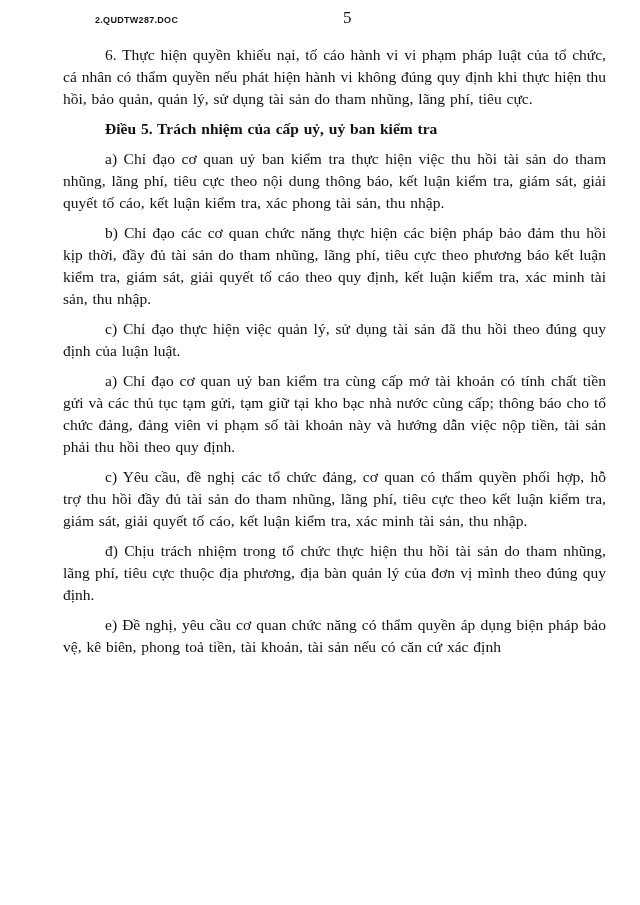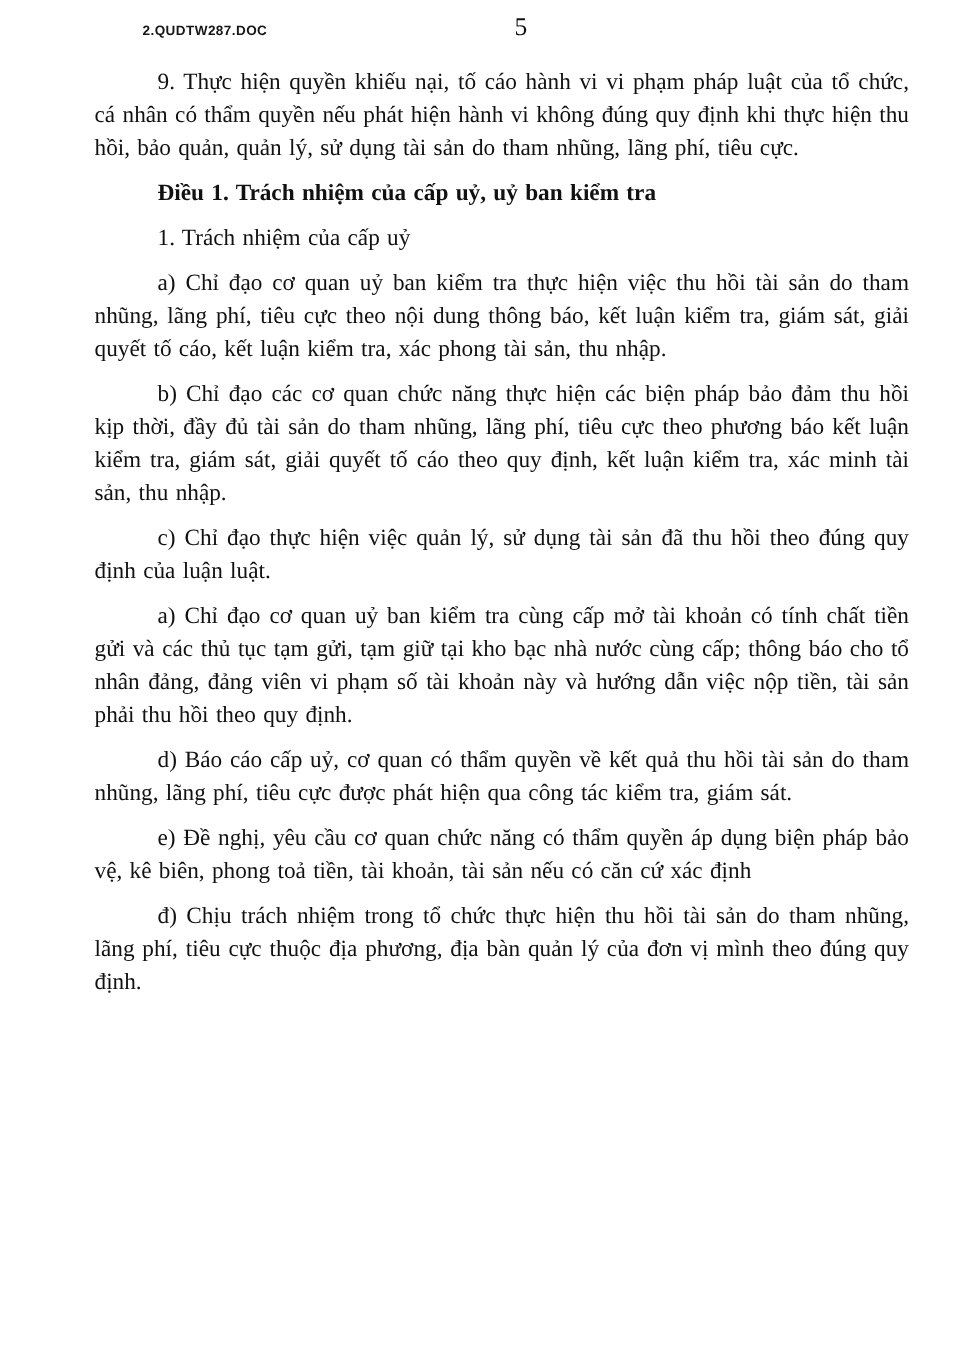--- a/index.html
+++ b/index.html
@@ -60,24 +60,23 @@
 </style>
 </head>
 <body>
 
 <div class="page">
   <div class="page-header">
     <span class="file-label">2.QUDTW287.DOC</span>
     <span class="page-number">5</span>
   </div>
   <div class="content">
-    <p>9. Thực hiện quyền khiếu nại, tố cáo hành vi vi phạm pháp luật của tổ chức, cá nhân có thẩm quyền nếu phát hiện hành vi không đúng quy định khi thực hiện thu hồi, bảo quản, quản lý, sử dụng tài sản do tham nhũng, lãng phí, tiêu cực.</p>
-    <p class="p-heading">Điều 1. Trách nhiệm của cấp uỷ, uỷ ban kiểm tra</p>
-    <p class="p-sub">1. Trách nhiệm của cấp uỷ</p>
+    <p>6. Thực hiện quyền khiếu nại, tố cáo hành vi vi phạm pháp luật của tổ chức, cá nhân có thẩm quyền nếu phát hiện hành vi không đúng quy định khi thực hiện thu hồi, bảo quản, quản lý, sử dụng tài sản do tham nhũng, lãng phí, tiêu cực.</p>
+    <p class="p-heading">Điều 5. Trách nhiệm của cấp uỷ, uỷ ban kiểm tra</p>
     <p>a) Chỉ đạo cơ quan uỷ ban kiểm tra thực hiện việc thu hồi tài sản do tham nhũng, lãng phí, tiêu cực theo nội dung thông báo, kết luận kiểm tra, giám sát, giải quyết tố cáo, kết luận kiểm tra, xác phong tài sản, thu nhập.</p>
     <p>b) Chỉ đạo các cơ quan chức năng thực hiện các biện pháp bảo đảm thu hồi kịp thời, đầy đủ tài sản do tham nhũng, lãng phí, tiêu cực theo phương báo kết luận kiểm tra, giám sát, giải quyết tố cáo theo quy định, kết luận kiểm tra, xác minh tài sản, thu nhập.</p>
     <p>c) Chỉ đạo thực hiện việc quản lý, sử dụng tài sản đã thu hồi theo đúng quy định của luận luật.</p>
-    <p>a) Chỉ đạo cơ quan uỷ ban kiểm tra cùng cấp mở tài khoản có tính chất tiền gửi và các thủ tục tạm gửi, tạm giữ tại kho bạc nhà nước cùng cấp; thông báo cho tổ nhân đảng, đảng viên vi phạm số tài khoản này và hướng dẫn việc nộp tiền, tài sản phải thu hồi theo quy định.</p>
-    <p>d) Báo cáo cấp uỷ, cơ quan có thẩm quyền về kết quả thu hồi tài sản do tham nhũng, lãng phí, tiêu cực được phát hiện qua công tác kiểm tra, giám sát.</p>
+    <p>a) Chỉ đạo cơ quan uỷ ban kiểm tra cùng cấp mở tài khoản có tính chất tiền gửi và các thủ tục tạm gửi, tạm giữ tại kho bạc nhà nước cùng cấp; thông báo cho tổ chức đảng, đảng viên vi phạm số tài khoản này và hướng dẫn việc nộp tiền, tài sản phải thu hồi theo quy định.</p>
+    <p>c) Yêu cầu, đề nghị các tổ chức đảng, cơ quan có thẩm quyền phối hợp, hỗ trợ thu hồi đầy đủ tài sản do tham nhũng, lãng phí, tiêu cực theo kết luận kiểm tra, giám sát, giải quyết tố cáo, kết luận kiểm tra, xác minh tài sản, thu nhập.</p>
+    <p>đ) Chịu trách nhiệm trong tổ chức thực hiện thu hồi tài sản do tham nhũng, lãng phí, tiêu cực thuộc địa phương, địa bàn quản lý của đơn vị mình theo đúng quy định.</p>
     <p>e) Đề nghị, yêu cầu cơ quan chức năng có thẩm quyền áp dụng biện pháp bảo vệ, kê biên, phong toả tiền, tài khoản, tài sản nếu có căn cứ xác định</p>
-    <p>đ) Chịu trách nhiệm trong tổ chức thực hiện thu hồi tài sản do tham nhũng, lãng phí, tiêu cực thuộc địa phương, địa bàn quản lý của đơn vị mình theo đúng quy định.</p>
   </div>
 </div>
 
 </body></html>

